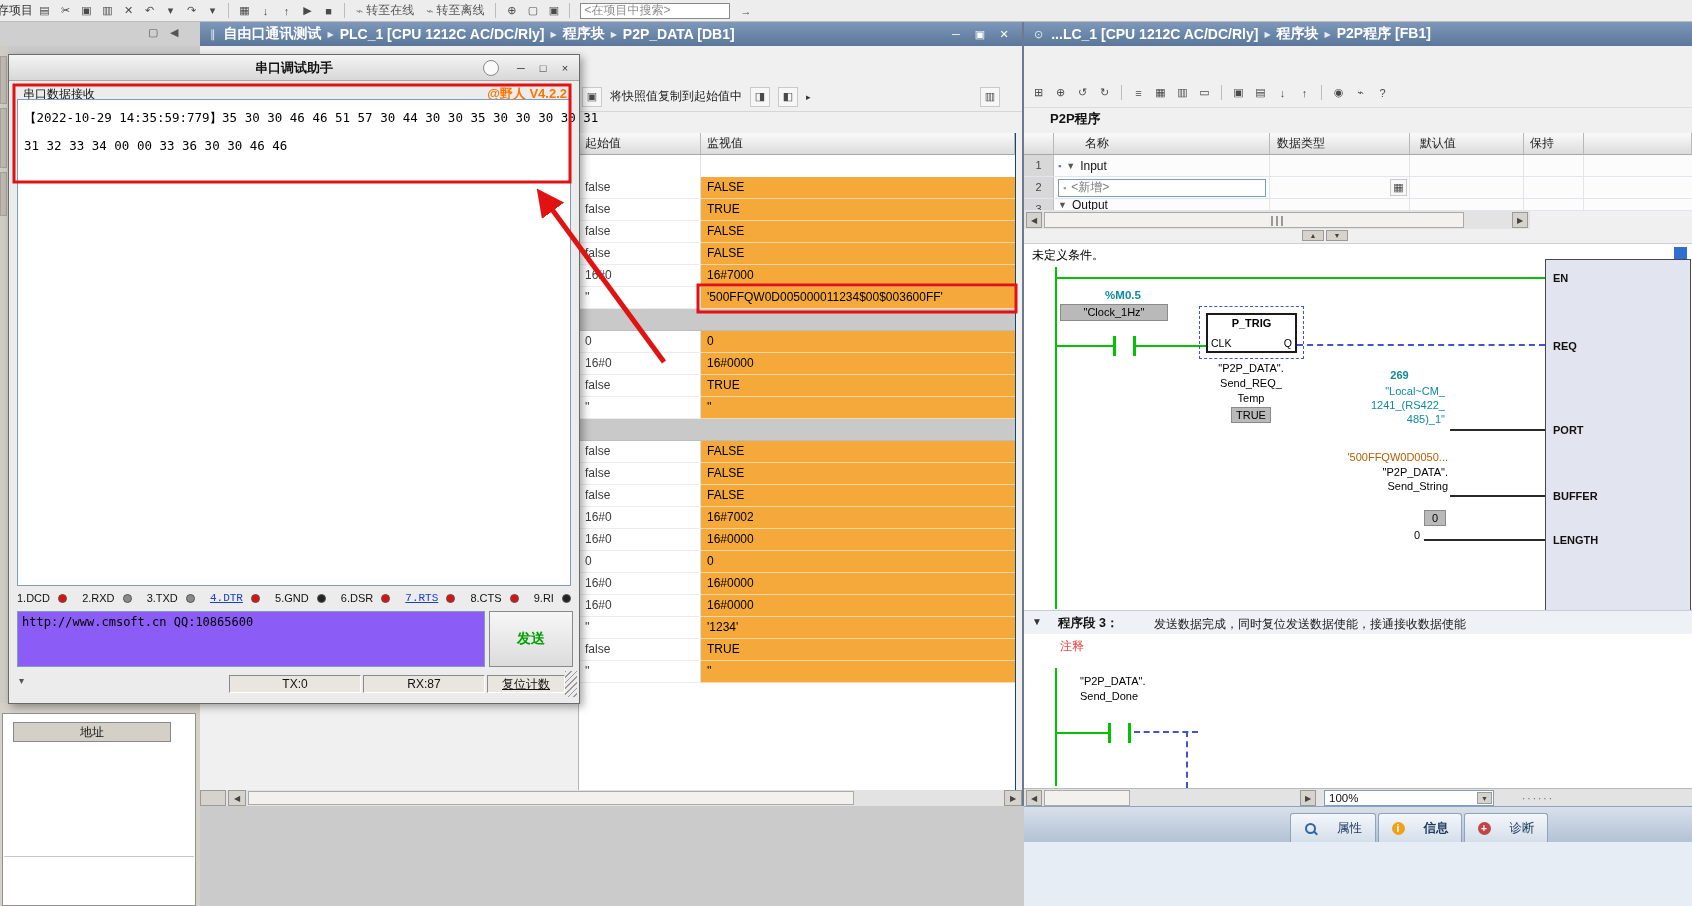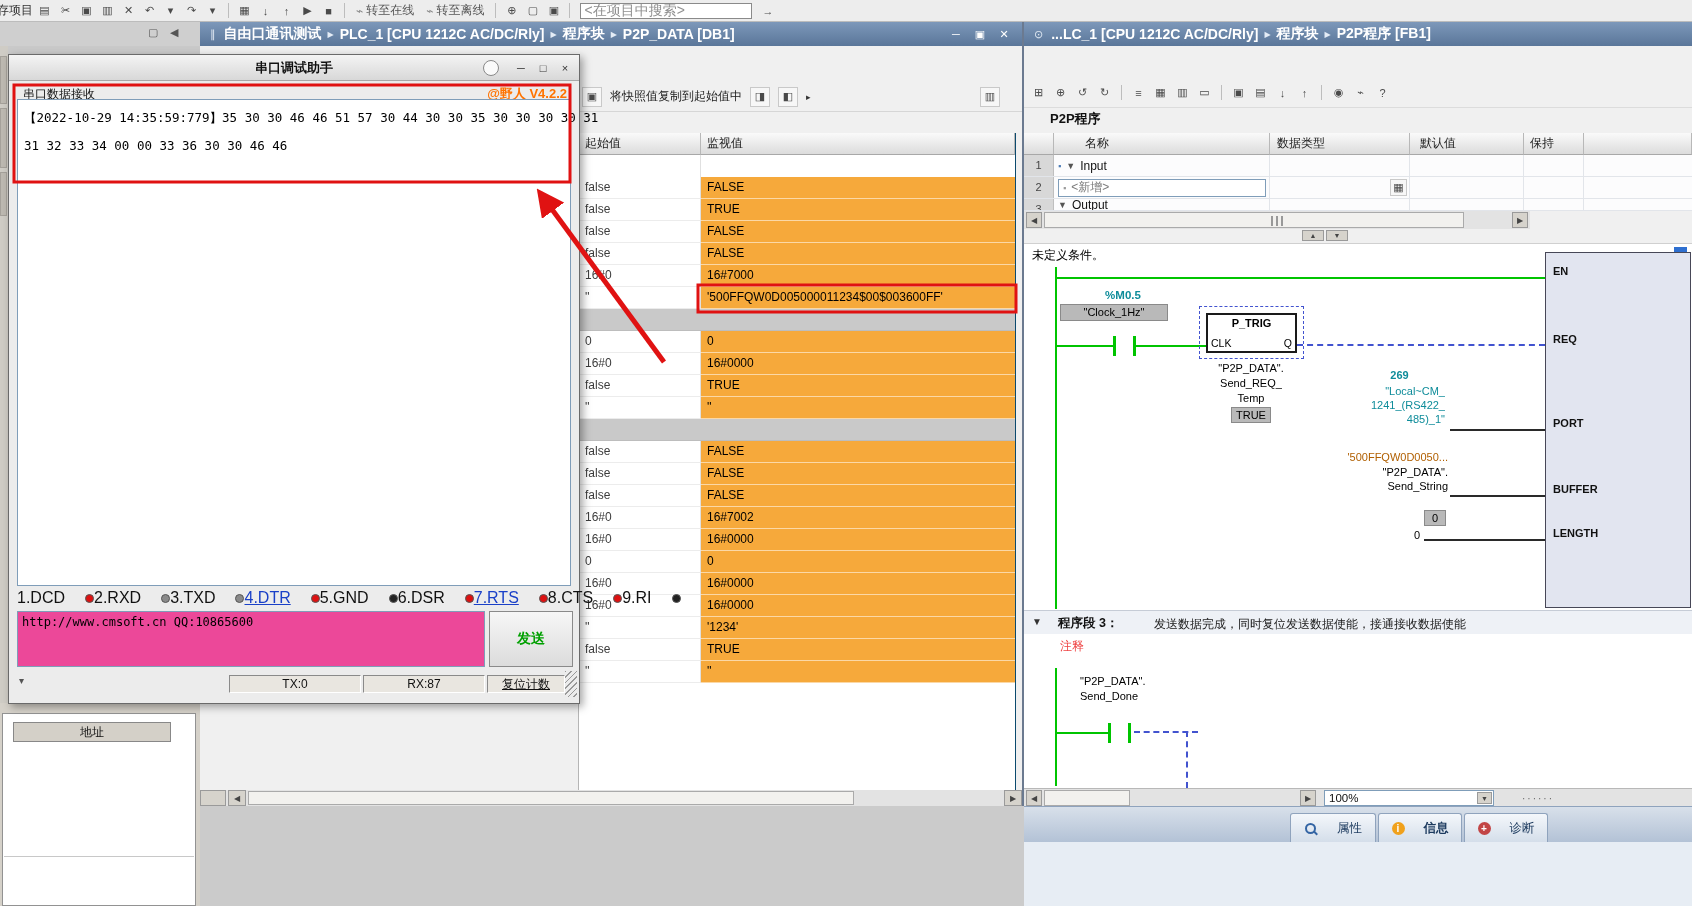--- a/index.html
+++ b/index.html
@@ -11,22 +11,22 @@
 
   
   #top-toolbar{left:0;top:0;width:1692px;height:22px;background:#ededed;
     border-bottom:1px solid #bcbcbc;display:flex;align-items:center;gap:2px;font-size:12px;color:#444;}
   .tb-label{margin-left:-3px;white-space:nowrap;color:#333;}
   .tb-icon{width:19px;height:18px;display:inline-flex;align-items:center;justify-content:center;
     font-size:11px;color:#4a4a4a;border:1px solid transparent;}
   .tb-sep{width:1px;height:15px;background:#bdbdbd;margin:0 4px;display:inline-block;}
   .tb-btn{display:inline-flex;align-items:center;gap:3px;padding:0 5px;color:#555;white-space:nowrap;}
   .tb-btn .plug{color:#888;font-size:12px;}
-  .search-box{width:172px;height:16px;border:1px solid #8a8a8a;background:#fff;color:#909090;
-    font-size:14px;font-family:"Liberation Sans",sans-serif;padding:0 3px;margin:0 4px;}
+  .search-box{width:150px;height:16px;border:1px solid #8a8a8a;background:#fff;color:#909090;
+    font-size:12px;font-family:"Liberation Sans",sans-serif;padding:0 3px;margin:0 4px;}
   .icon-grp{display:inline-flex;align-items:center;gap:2px;}
 
   
   .titlebar{height:24px;background:linear-gradient(#7d98ba,#5a7699);display:flex;align-items:center;
     color:#fff;overflow:hidden;white-space:nowrap;}
   .crumb{font-size:14px;font-weight:bold;}
   .crumb-sep{font-size:8px;margin:0 6px;color:#e4ecf6;}
   .tb-pin{color:#dfe8f2;font-size:11px;margin:0 8px 0 10px;}
   .win-btn{width:24px;height:18px;display:inline-flex;align-items:center;justify-content:center;
     color:#fff;font-size:11px;}
@@ -85,21 +85,21 @@
   .gbar{position:absolute;width:3px;height:20px;background:#00C400;}
   .bline-h{position:absolute;height:0;border-top:2px dashed #4253CF;}
   .bline-v{position:absolute;width:0;border-left:2px dashed #4253CF;}
   .kline-h{position:absolute;height:2px;background:#2a2a2a;}
   .mon-box{position:absolute;background:#b9b9b9;border:1px solid #8a8a8a;font-size:11px;
     text-align:center;color:#000;line-height:14px;}
   .ladder-text{position:absolute;font-size:11px;color:#000;line-height:15px;}
   .teal{color:#0E8C9A;}
   .str-orange{color:#B05F00;}
   .pin{position:absolute;font-size:11px;color:#111;font-weight:bold;}
-  #instr-box{position:absolute;left:521px;top:8px;width:146px;height:356px;background:#e2e5f0;
+  #instr-box{position:absolute;left:521px;top:15px;width:146px;height:356px;background:#e2e5f0;
     border:1px solid #474757;padding-left:19px;}
   #ptrig-box{position:absolute;left:182px;top:69px;width:91px;height:40px;background:#fff;
     border:2px solid #1a1a1a;}
   #ptrig-box .pt-title{text-align:center;font-size:11px;font-weight:bold;margin-top:2px;}
   #ptrig-box .pt-clk{position:absolute;left:3px;bottom:2px;font-size:10.5px;}
   #ptrig-box .pt-q{position:absolute;right:3px;bottom:2px;font-size:10.5px;}
   #ptrig-sel{position:absolute;left:175px;top:62px;width:105px;height:53px;border:1.5px dashed #4253CF;}
 
   
   .net-hdr{position:absolute;left:0;width:668px;height:24px;background:#eef1f6;border-top:1px solid #c6ccd6;}
@@ -131,24 +131,24 @@
   #ser-title .t{position:absolute;left:0;right:0;top:4px;text-align:center;font-size:13px;font-weight:bold;color:#111;}
   .ser-winbtn{position:absolute;top:4px;width:20px;height:18px;display:flex;align-items:center;
     justify-content:center;font-size:11px;color:#333;}
   #ser-circle{position:absolute;left:474px;top:5px;width:16px;height:16px;border-radius:8px;
     border:1px solid #888;background:#fafafa;}
   .grp-label{position:absolute;font-size:12px;color:#111;}
   #recv-box{position:absolute;left:8px;top:44px;width:554px;height:487px;background:#fff;border:1px solid #7f9db9;}
   .recv-line{font-family:"DejaVu Sans Mono",monospace;font-size:12.5px;color:#000;line-height:28px;white-space:nowrap;}
   #led-row{position:absolute;left:8px;top:535px;width:554px;height:16px;display:flex;
     justify-content:space-between;align-items:center;}
-  .led-item{display:flex;align-items:center;gap:20px;font-size:16px;color:#111;}
-  .led-item.link .led-label{color:#1a40c8;text-decoration:underline;}
+  .led-item{display:flex;align-items:center;gap:8px;font-size:11px;color:#111;}
+  .led-item.link .led-label{color:#1a40c8;text-decoration:underline;font-family:Liberation Mono, monospace;}
   .led-dot{width:9px;height:9px;border-radius:50%;border:1px solid #555;}
-  #send-input{position:absolute;left:8px;top:556px;width:468px;height:56px;background:#ec4899;
+  #send-input{position:absolute;left:8px;top:556px;width:468px;height:56px;background:#8b5cf6;
     border:1px solid #7f9db9;font-family:"DejaVu Sans Mono",monospace;font-size:12px;padding:3px 4px;color:#000;}
   #send-btn{position:absolute;left:480px;top:556px;width:84px;height:56px;
     background:linear-gradient(#f7f7f7,#dcdcdc);border:1px solid #8a8a8a;color:#00A000;
     font-weight:bold;font-size:14px;display:flex;align-items:center;justify-content:center;}
   .sunken{border-top:1px solid #8a8a8a;border-left:1px solid #8a8a8a;border-bottom:1px solid #fff;
     border-right:1px solid #fff;background:#e9e6e0;font-size:12px;text-align:center;line-height:16px;color:#111;}
   #grip{position:absolute;left:556px;top:616px;width:12px;height:26px;
     background:repeating-linear-gradient(135deg,#999 0 1px,transparent 1px 4px);}
 
   

